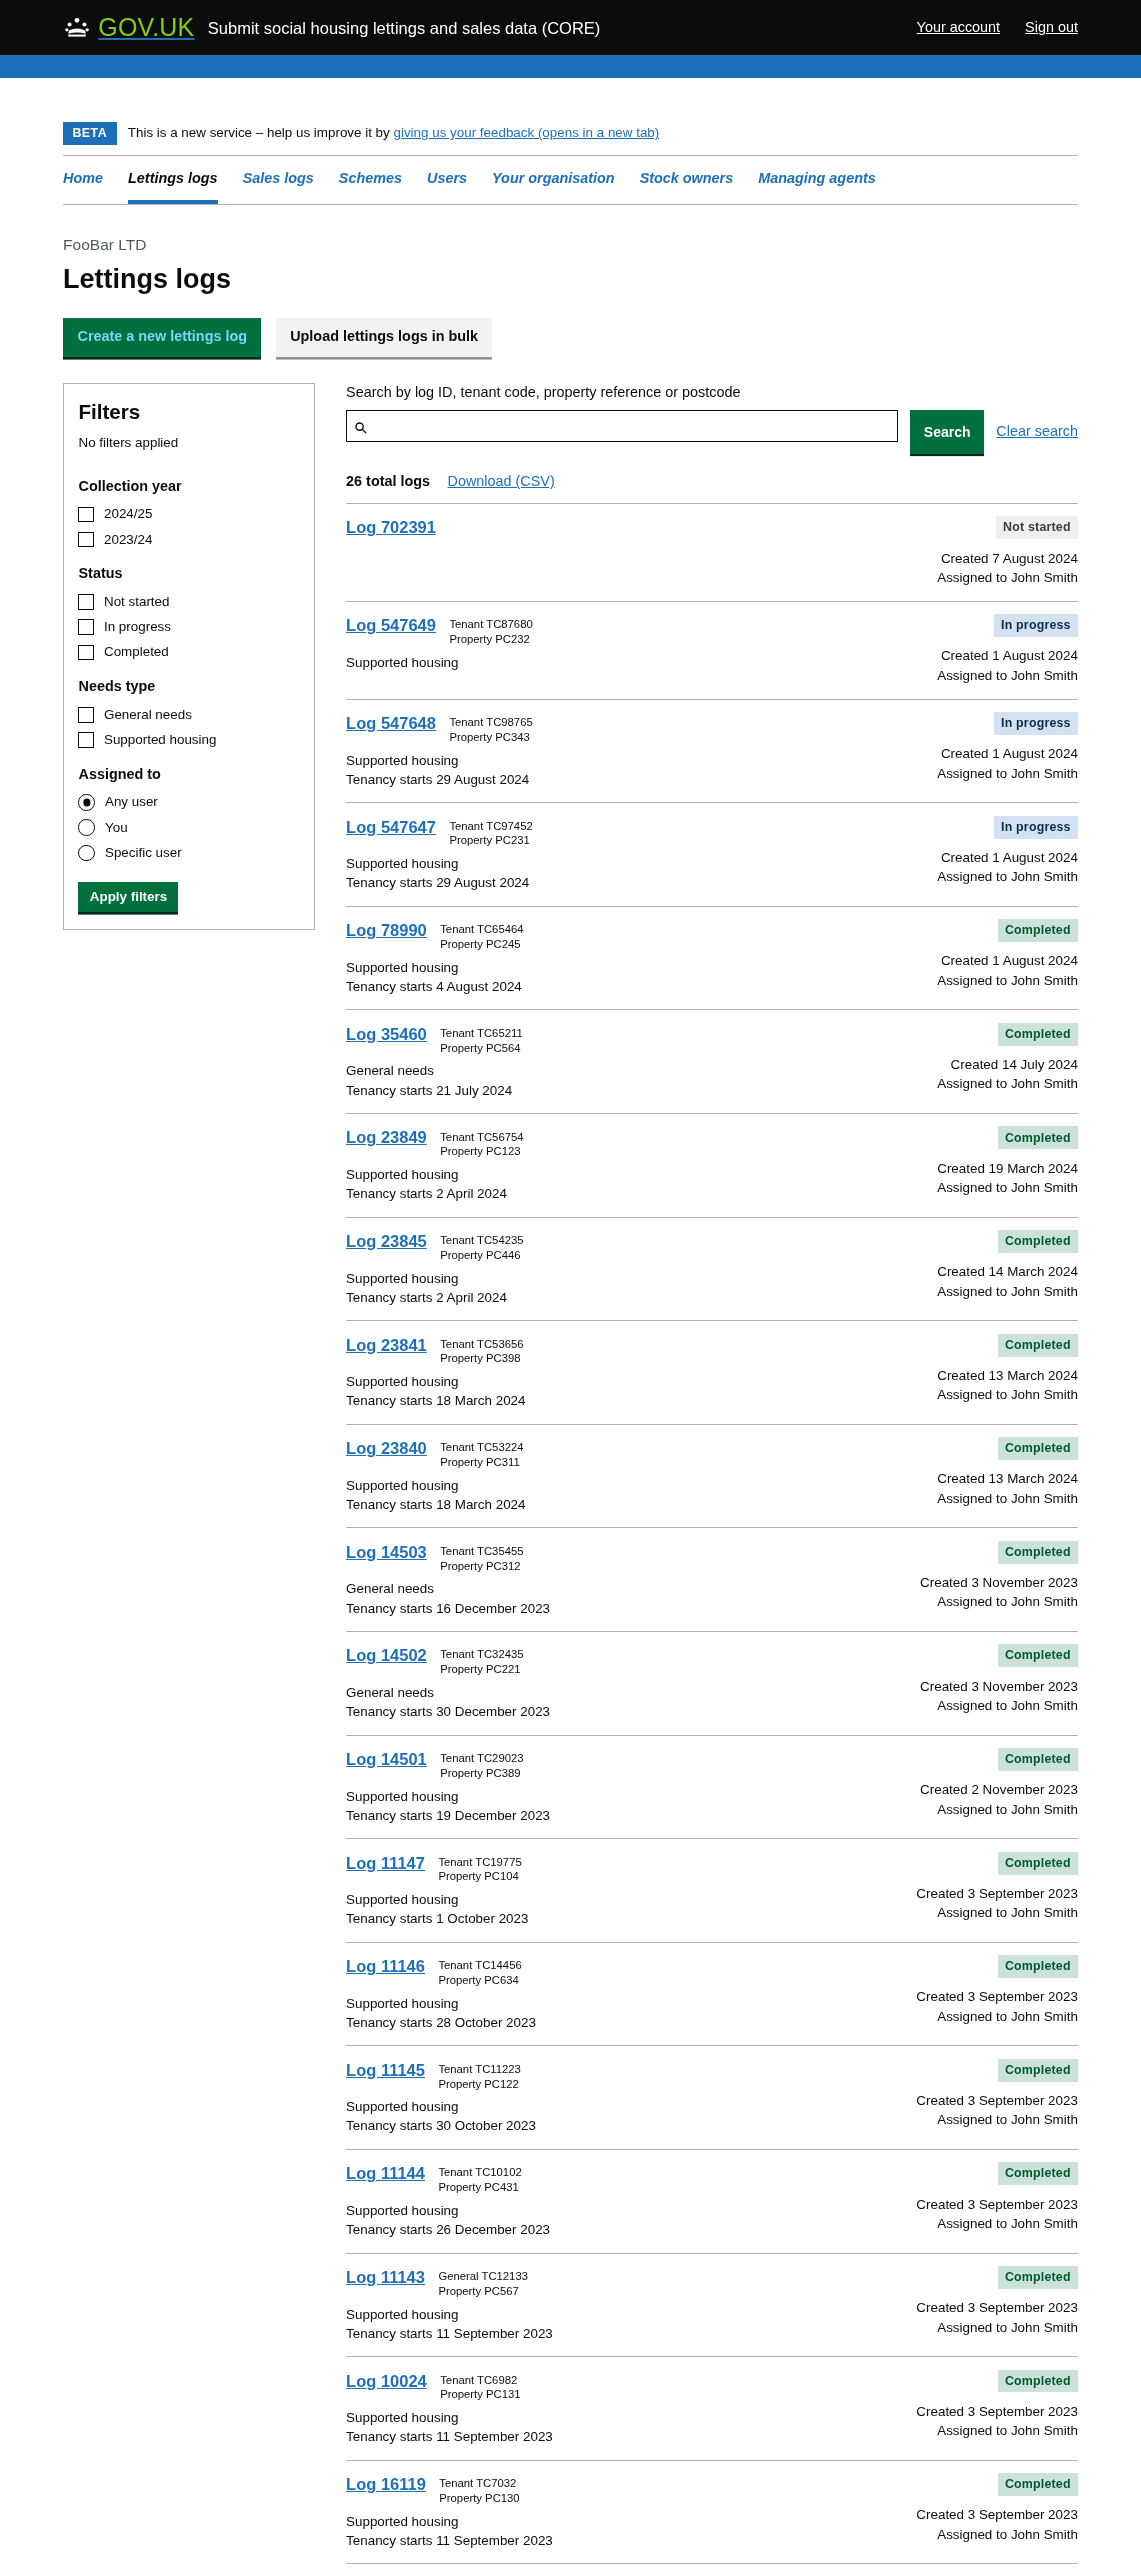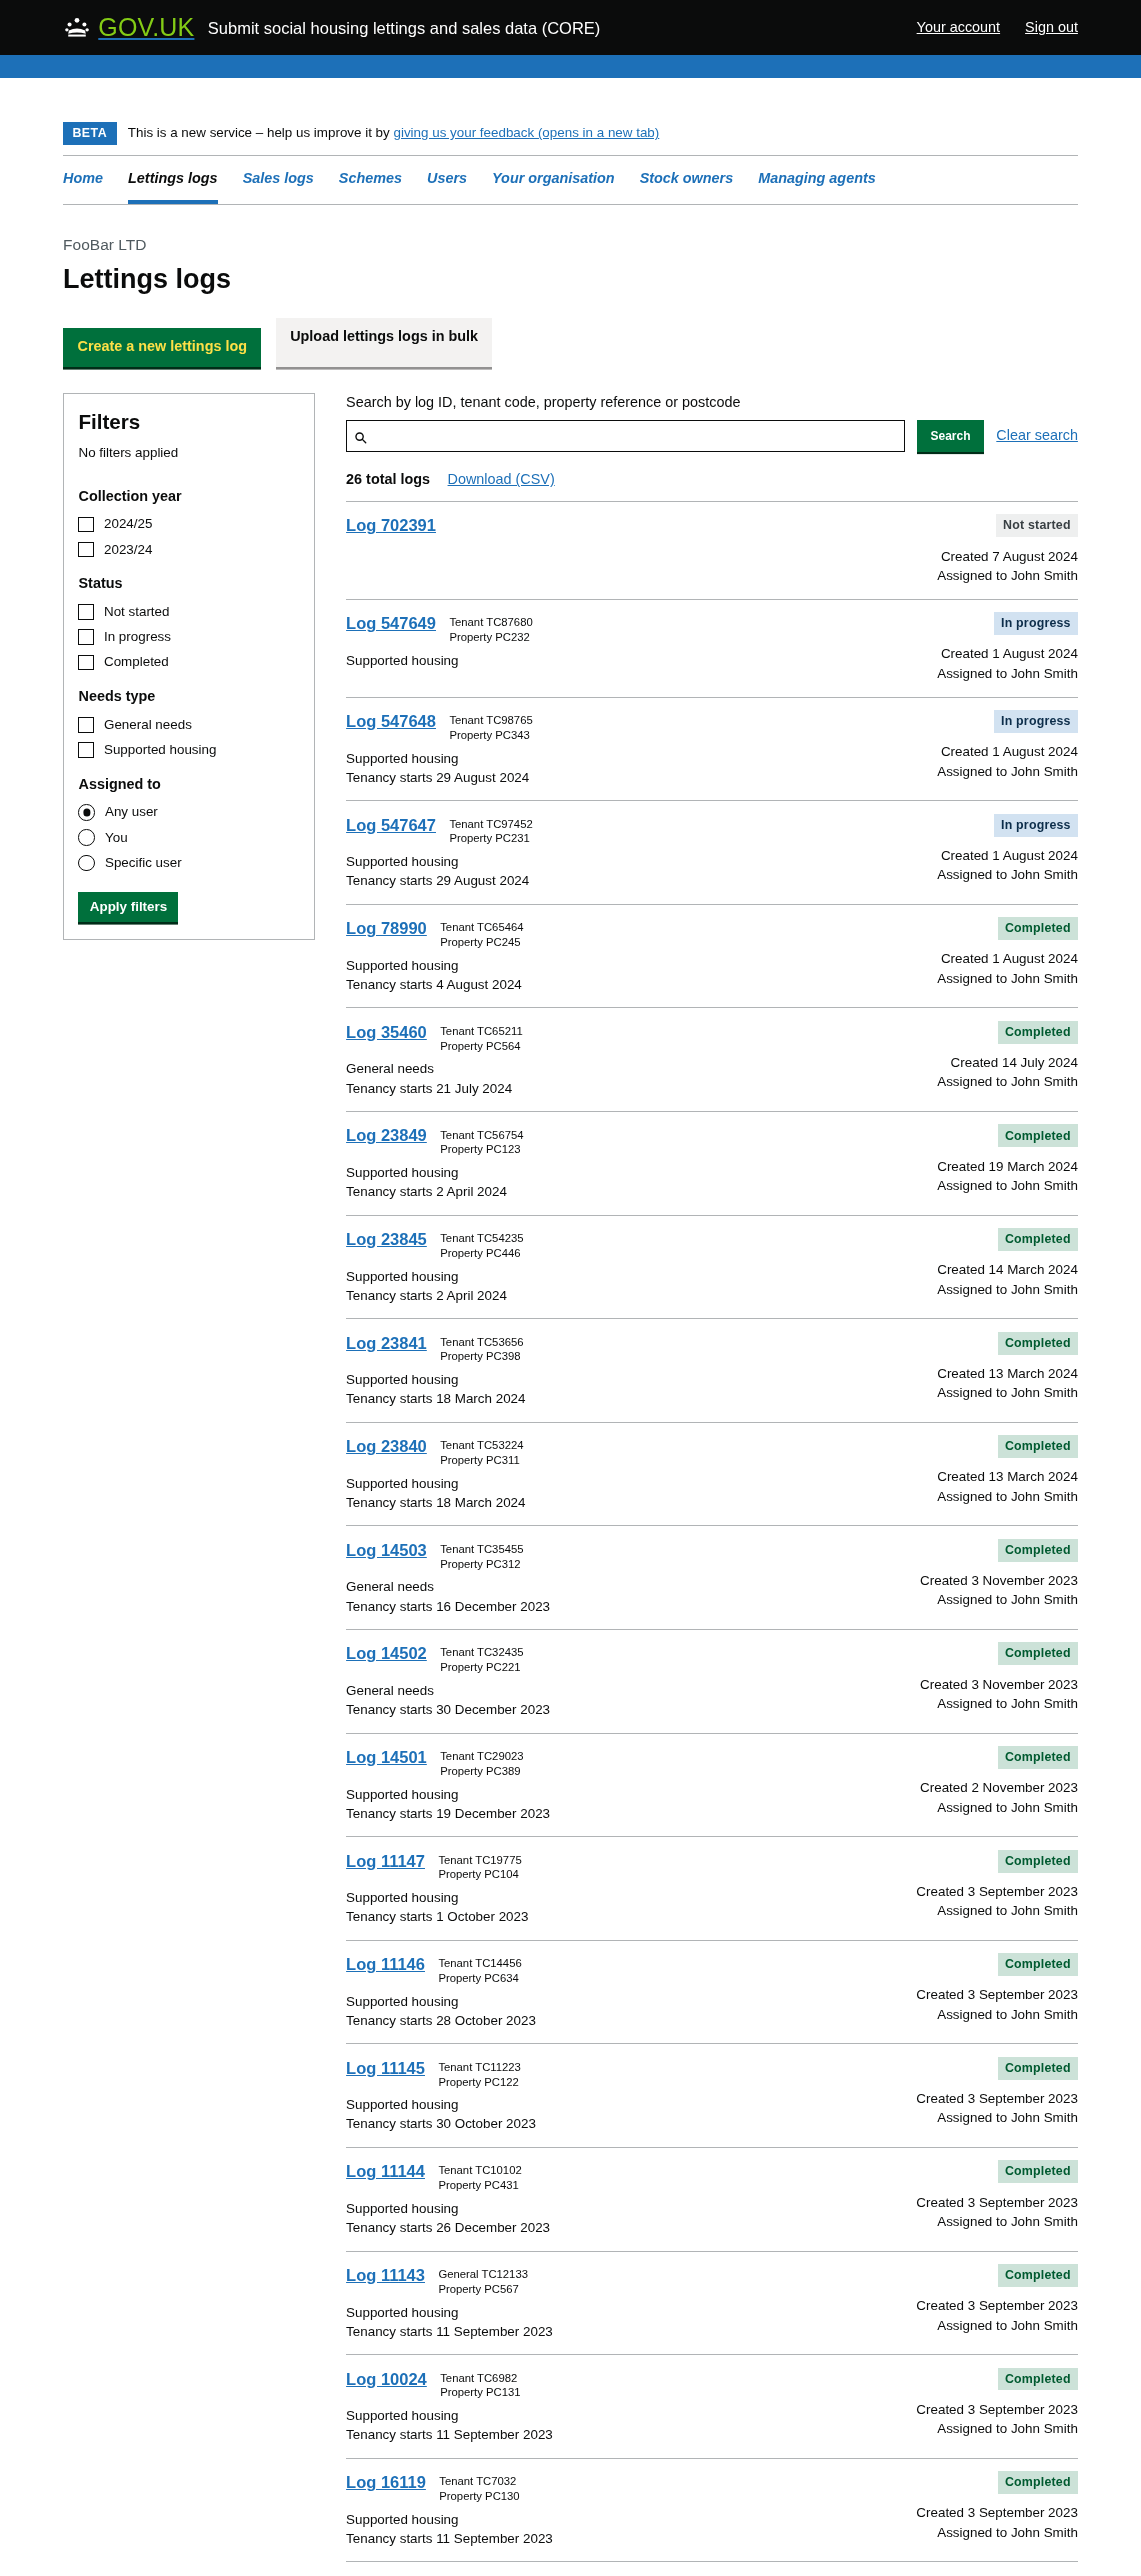--- a/index.html
+++ b/index.html
@@ -81,21 +81,21 @@
   .btn {
     display: inline-block;
     font-size: 14.4px;
     font-weight: bold;
     padding: 8.2px 13.4px 9.3px 13.4px;
     border: 1px solid transparent;
     cursor: pointer;
     text-decoration: none;
   }
   .btn-green {
-    background: #00703c; color: #fde047; box-shadow: 0 2.6px 0 #002d18; margin-top: 10px;
+    background: #00703c; color: #7dd3fc; box-shadow: 0 2.6px 0 #002d18;
   }
   .btn-secondary {
     background: #f3f2f1; color: #0b0c0c; box-shadow: 0 2.6px 0 #929191;
   }
 
   
   .main-cols { display: flex; gap: 31px; align-items: flex-start; padding-bottom: 20.6px;}
   .filters-col { width: 252px; flex: none; }
   .results-col { flex: 1; min-width: 0; }
 
@@ -134,21 +134,21 @@
     flex: 1; border: 1.5px solid #0b0c0c; display: flex; align-items: center;
     padding: 0 7.2px; height: 32px; background: #fff; max-width: 562px;
   }
   .magnifier { width: 13.4px; height: 13.4px; flex: none; margin-right: 5.2px; }
   .search-input {
     border: none; outline: none; font-size: 14.4px; width: 100%;
     font-family: "Liberation Sans", sans-serif;
   }
   .search-btn {
     background: #00703c; color: #fff; border: none; font-weight: bold;
-    font-size: 12px; padding: 0 13.4px; height: 32px; cursor: pointer;
+    font-size: 14px; padding: 0 13.4px; height: 44px; cursor: pointer;
     box-shadow: 0 2.1px 0 #002d18;
   }
   .clear-link { font-size: 14.4px; align-self: center; }
 
   .count-row {
     display: flex; align-items: baseline; gap: 17.5px;
     margin: 18.5px 0 11.3px 0; font-size: 14.4px; text-align: center;
   }
   .count-total { font-weight: bold; }
 

